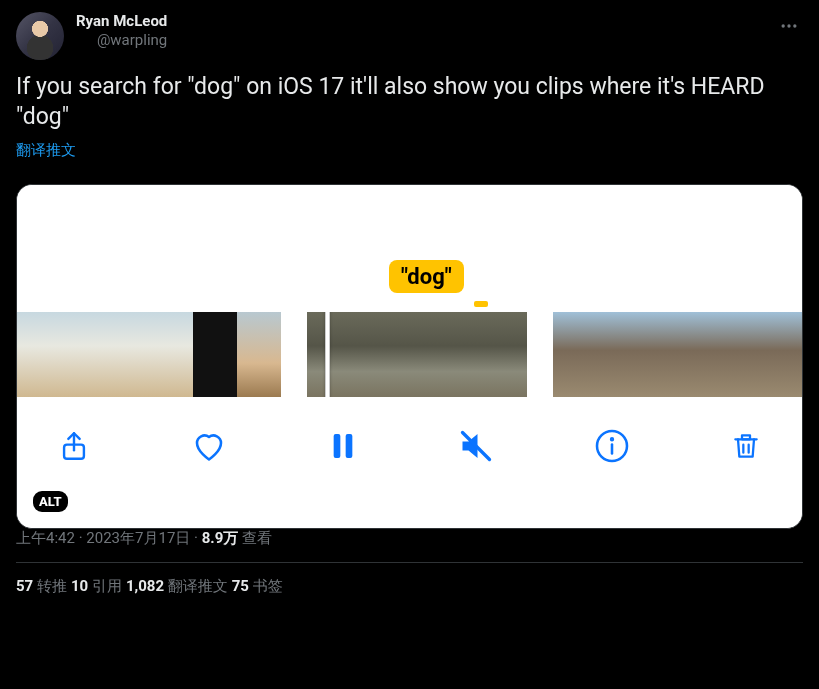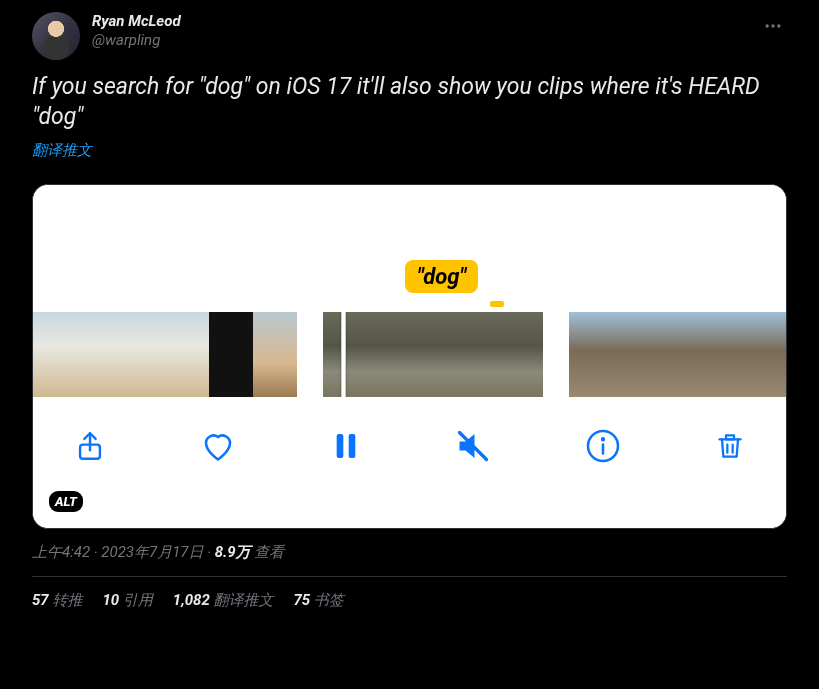--- a/index.html
+++ b/index.html
@@ -5,22 +5,21 @@
   * { margin: 0; padding: 0; box-sizing: border-box; }
   body {
     background: #000;
     color: #e7e9ea;
     font-family: -apple-system, BlinkMacSystemFont, "Segoe UI", Roboto, Helvetica, Arial, sans-serif;
     width: 819px;
     height: 689px;
     overflow: hidden;
   }
   .tweet {
-    padding: 12px 32px;
-    font-style: italic;
+    padding: 12px 16px;
   }
   .header {
     display: flex;
     align-items: flex-start;
     gap: 12px;
     margin-bottom: 12px;
     position: relative;
   }
   .avatar {
     width: 48px;
@@ -33,21 +32,21 @@
   }
   .avatar::after {
     content: "";
     position: absolute;
     inset: 0;
     background: radial-gradient(circle at 50% 35%, #e8c9a8 0%, #e8c9a8 20%, transparent 21%),
                 radial-gradient(circle at 50% 75%, #333 0%, #333 30%, transparent 31%);
   }
   .names { display: flex; flex-direction: column; line-height: 1.25; }
   .display-name { font-weight: 700; font-size: 15px; color: #e7e9ea; }
-  .handle { font-size: 15px; color: #71767b; }
+  .handle { font-size: 15px; color: #71767b; text-align: right; }
   .more-btn {
     position: absolute;
     right: 0;
     top: 0;
     color: #71767b;
     padding: 4px;
     cursor: pointer;
   }
   .tweet-text {
     font-size: 23px;
@@ -149,33 +148,32 @@
     left: 16px;
     bottom: 16px;
     background: #000;
     color: #fff;
     font-weight: 800;
     font-size: 13px;
     padding: 3px 6px;
     border-radius: 9px;
   }
   .meta-row {
-    margin-top: 14px;
     font-size: 15px;
     color: #71767b;
   }
   .meta-row .views-num { color: #e7e9ea; font-weight: 700; }
   .divider {
     height: 1px;
     background: #2f3336;
     margin: 14px 0;
   }
   .stats-row {
     display: flex;
-    gap: 20px;
+    gap: 4px;
     font-size: 15px;
     color: #71767b;
   }
   .stat .num { color: #e7e9ea; font-weight: 700; }
   svg { display: block; }
 </style>
 </head>
 <body>
 
 <div class="tweet">

